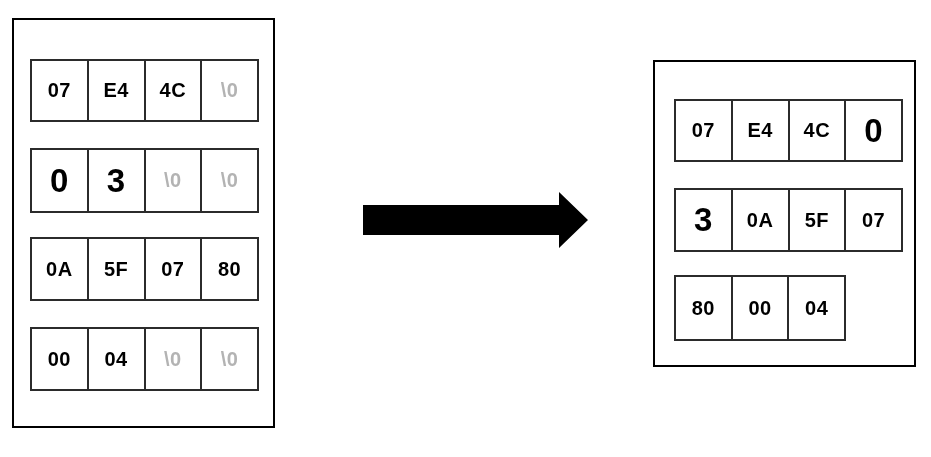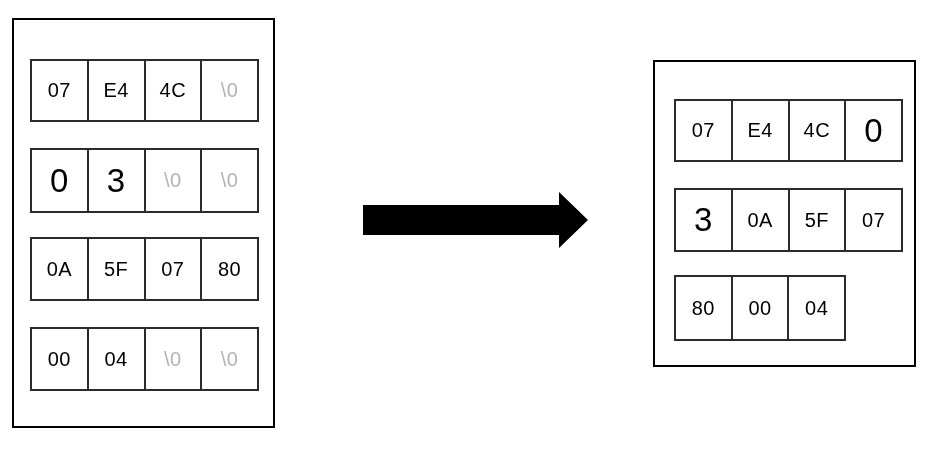--- a/index.html
+++ b/index.html
@@ -29,21 +29,21 @@
     display: flex;
     border: 2px solid var(--cell-border, #2b2b2b);
     background: var(--background, #ffffff);
   }
   .byte-cell {
     flex: 1;
     display: flex;
     align-items: center;
     justify-content: center;
     border-right: 2px solid var(--cell-border, #2b2b2b);
-    font-weight: normal;
+    font-weight: bold;
     font-size: 20px;
     color: var(--text, #000000);
     letter-spacing: 0.5px;
   }
   .byte-cell:last-child { border-right: none; }
   .byte-cell.large { font-size: 33px; }
   .byte-cell.null  { color: var(--null-text, #b3b3b3); }
 
   
   .left-box .r0 { left: 16px; top: 39px;  width: 229px; height: 63px; }

